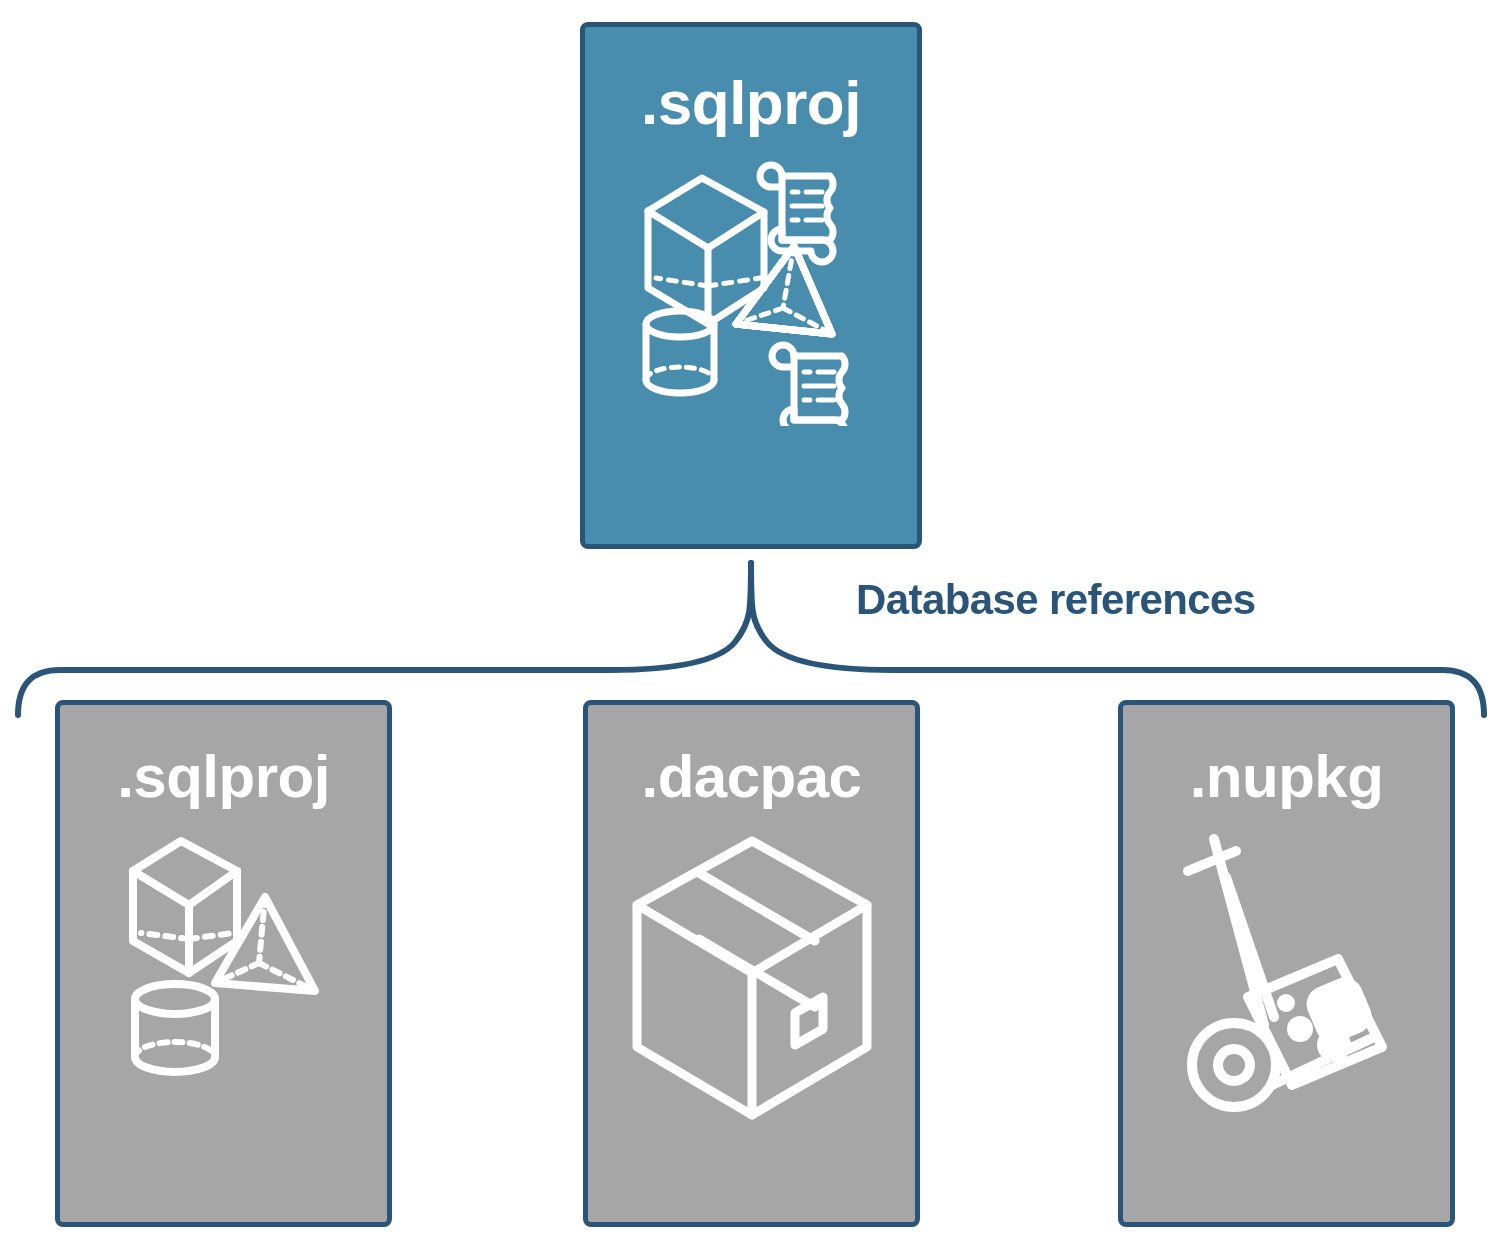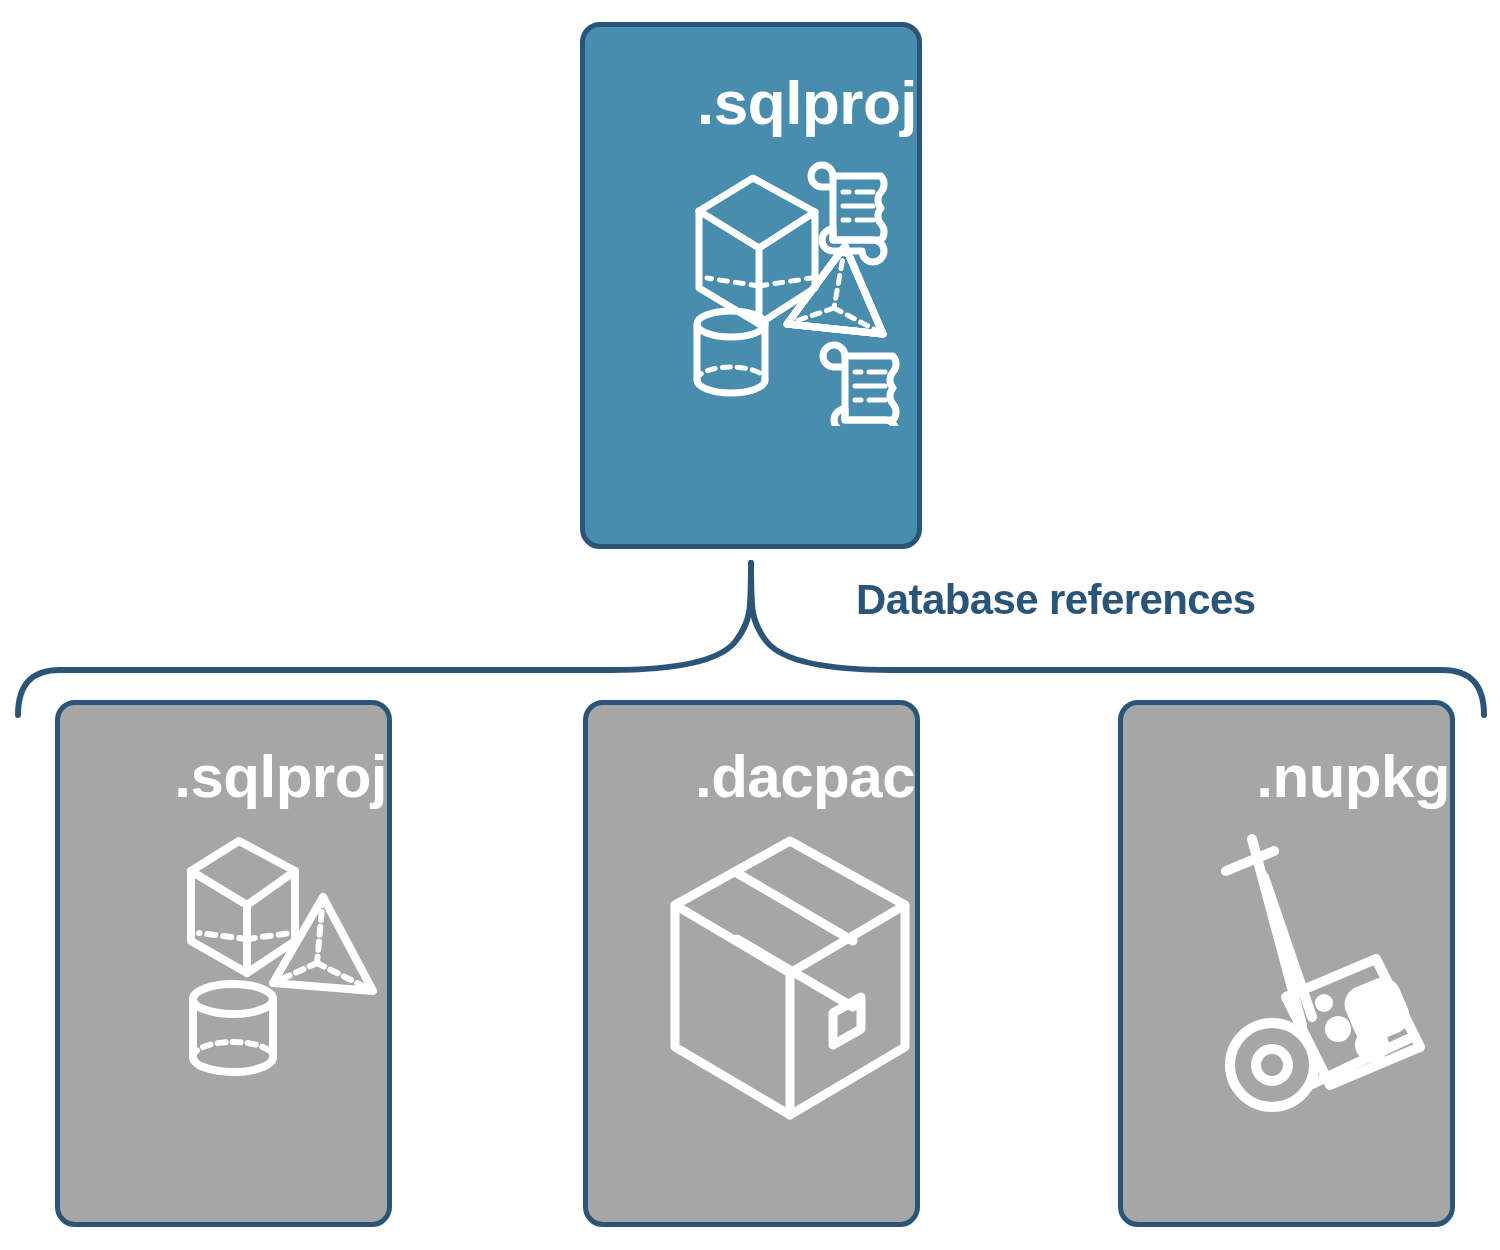--- a/index.html
+++ b/index.html
@@ -17,24 +17,24 @@
     height: 1250px;
     background: #ffffff;
     overflow: hidden;
   }
 
   
   .node {
     position: absolute;
     box-sizing: border-box;
     border: 5px solid #2b5578;
-    border-radius: 20px;
+    border-radius: 8px;
     display: flex;
     flex-direction: column;
-    align-items: flex-end;
+    align-items: center;
   }
   .node.primary {
     background: #488cae;
   }
   .node.secondary {
     background: #a6a6a6;
   }
 
   .node-title {
     color: #ffffff;

